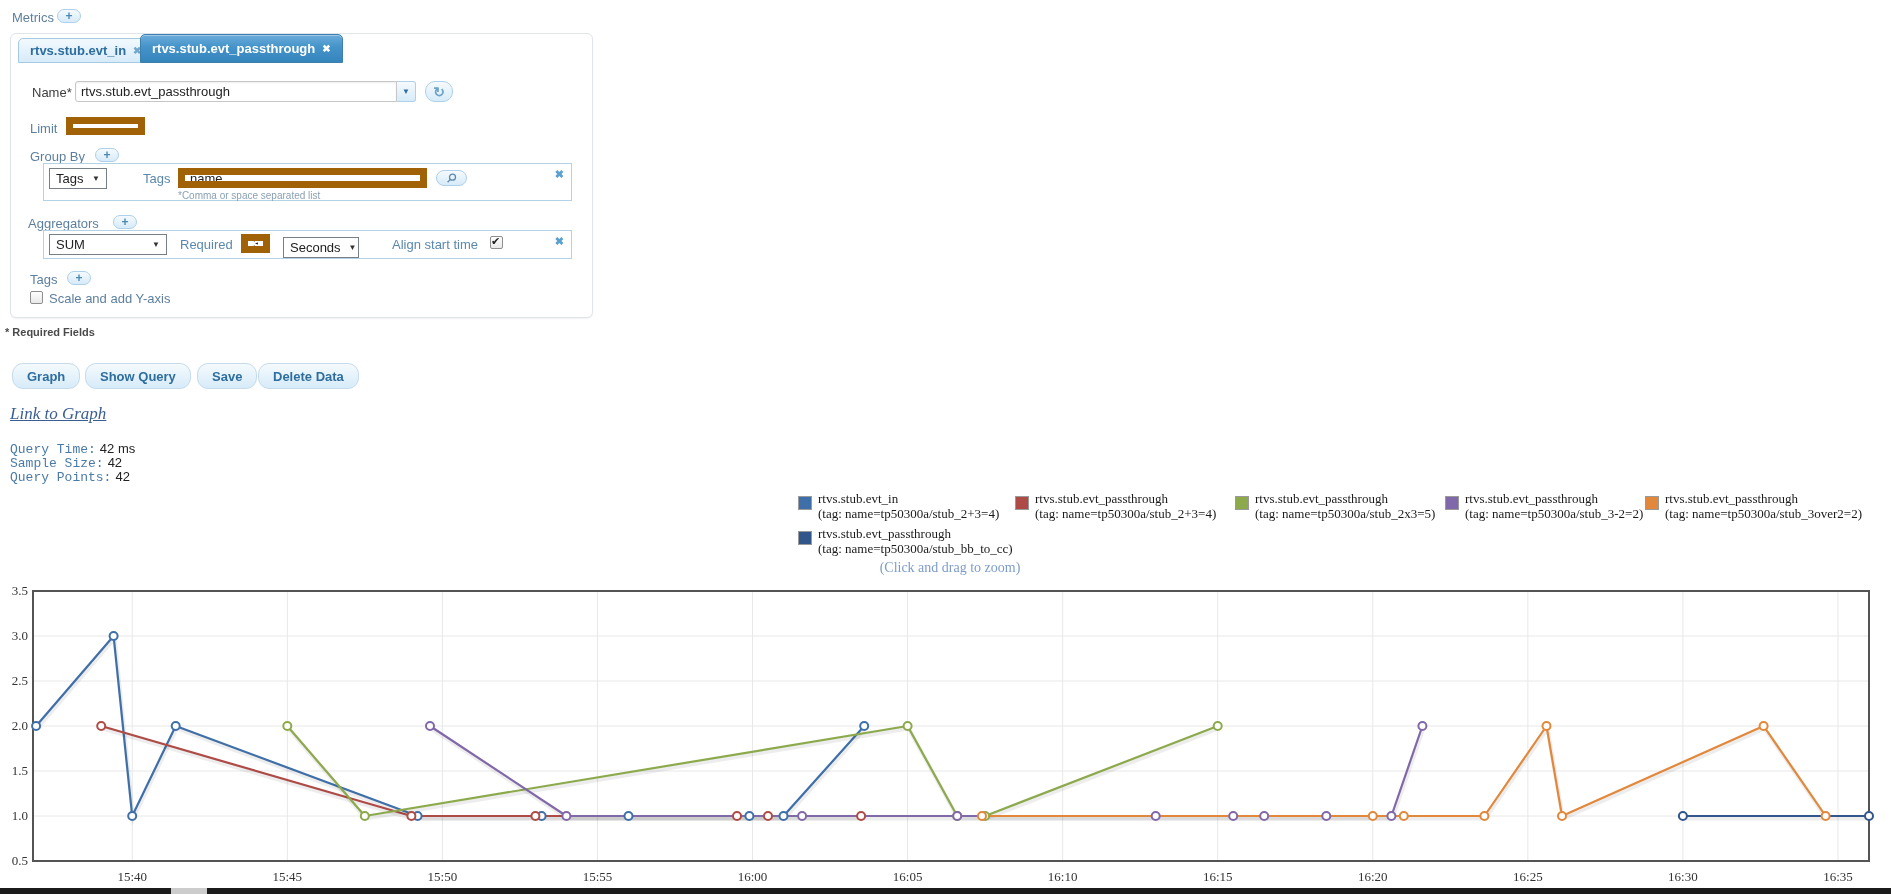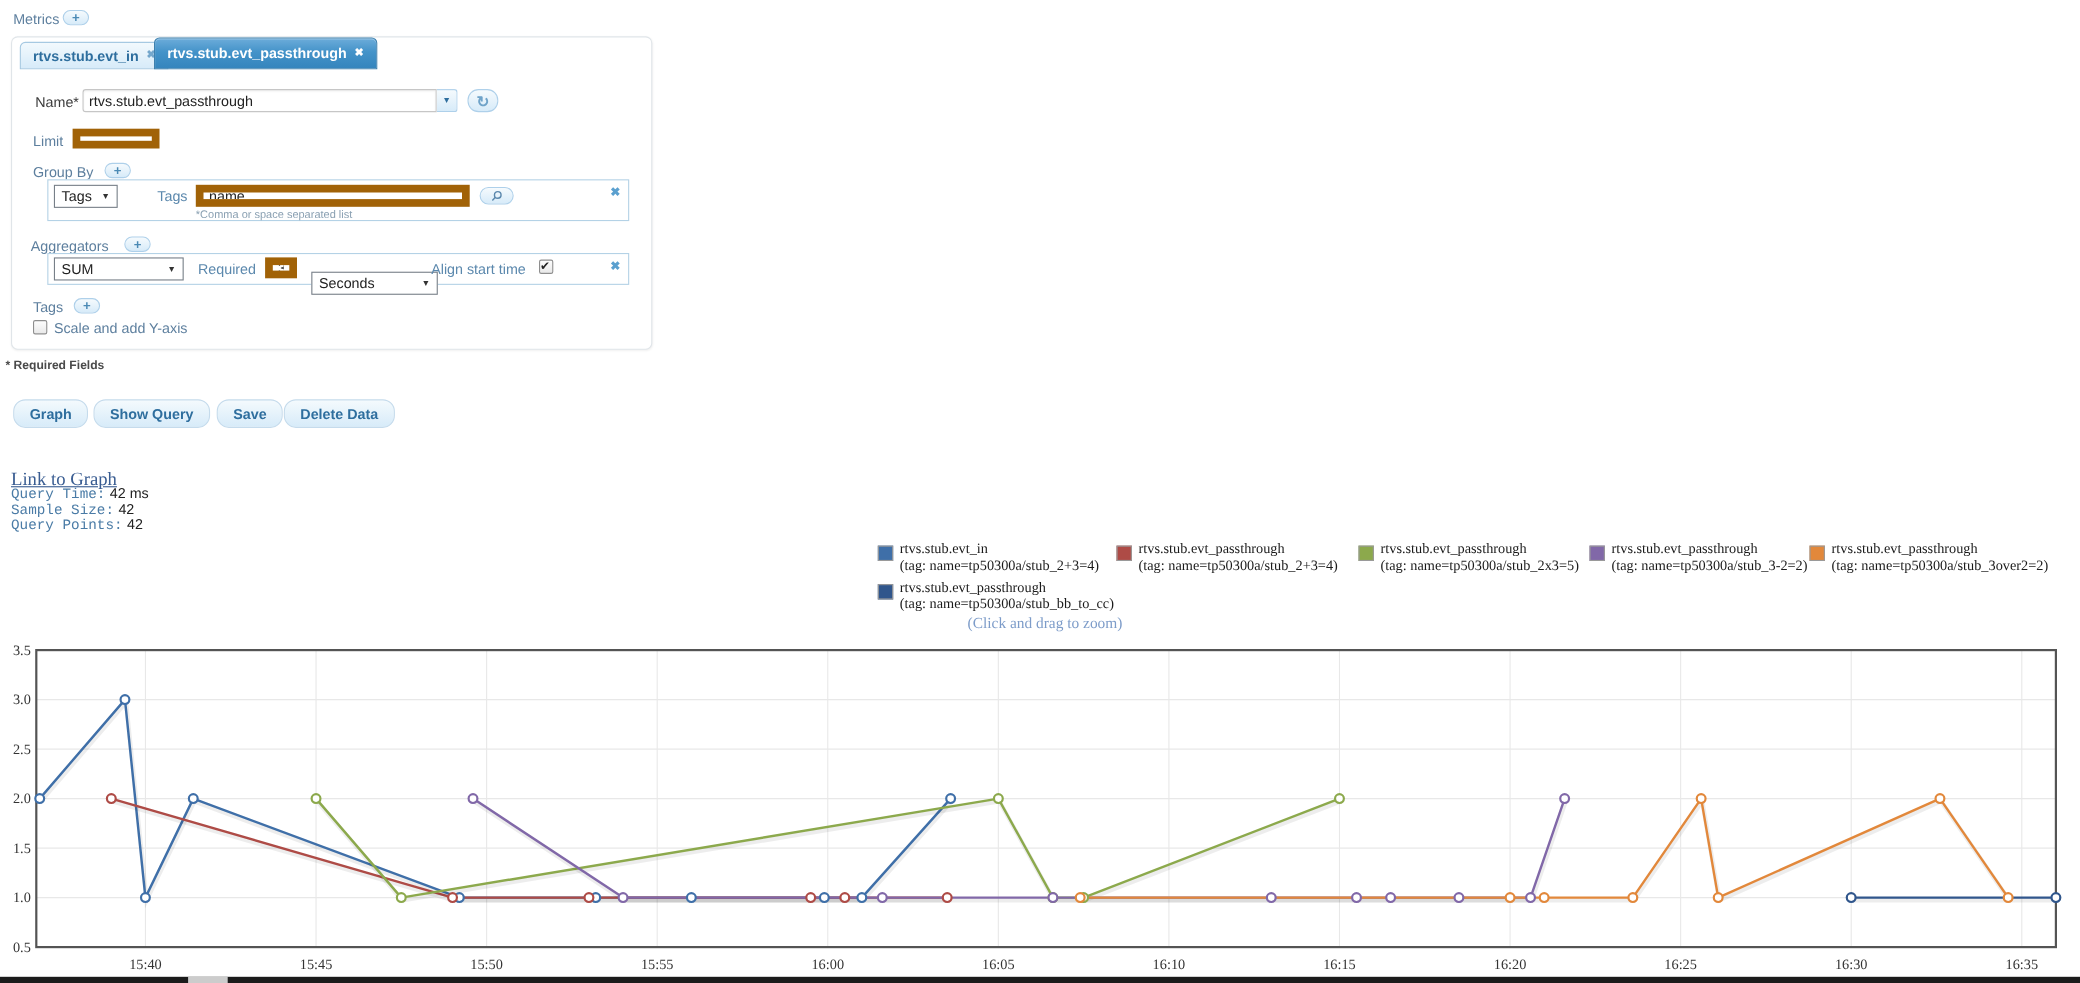--- a/index.html
+++ b/index.html
@@ -147,21 +147,21 @@
 <span class="abs sec-label" style="left:28px;top:216px;">Aggregators</span>
 <span class="abs pill" style="left:113px;top:215px;">+</span>
 
 <div class="abs sub-row" style="left:43px;top:230px;width:529px;height:29px;">
   <span class="abs fake-select" style="left:5px;top:3px;width:118px;height:21px;">
     <span>SUM</span>
     <span class="caret">▼</span>
   </span>
   <span class="abs lite-label" style="left:136px;top:6px;">Required</span>
   <input class="abs txt" style="left: 197px; top: 3px; width: 29px; height: 19px;" value="30">
-  <span class="abs fake-select" style="left:239px;top:16px;width:115px;height:21px;">
+  <span class="abs fake-select" style="left:239px;top:6px;width:76px;height:21px;">
     <span>Seconds</span>
     <span class="caret">▼</span>
   </span>
   <span class="abs lite-label" style="left:348px;top:6px;">Align start time</span>
   <span class="abs cb checked" style="left:446px;top:5px;"></span>
   <span class="abs row-close" style="right:7px;top:4px;">✖</span>
 </div>
 
 
 <span class="abs sec-label" style="left:30px;top:272px;">Tags</span>
@@ -170,21 +170,21 @@
 <span class="abs sec-label" style="left:49px;top:291px;">Scale and add Y-axis</span>
 
 <span class="abs required-note" style="left:5px;top:326px;">* Required Fields</span>
 
 
 <button class="abs ui-btn" style="left:12px;top:363px;">Graph</button>
 <button class="abs ui-btn" style="left:85px;top:363px;">Show Query</button>
 <button class="abs ui-btn" style="left:197px;top:363px;">Save</button>
 <button class="abs ui-btn" style="left:258px;top:363px;">Delete Data</button>
 
-<a class="abs graph-link" style="left:10px;top:426px;">Link to Graph</a>
+<a class="abs graph-link" style="left:10px;top:404px;font-style:italic;">Link to Graph</a>
 
 
 <div class="abs stat-line" style="left:10px;top:442px;">
   <span class="stat-label">Query Time:</span><span class="stat-value">42 ms</span>
 </div>
 <div class="abs stat-line" style="left:10px;top:456px;">
   <span class="stat-label">Sample Size:</span><span class="stat-value">42</span>
 </div>
 <div class="abs stat-line" style="left:10px;top:470px;">
   <span class="stat-label">Query Points:</span><span class="stat-value">42</span>

